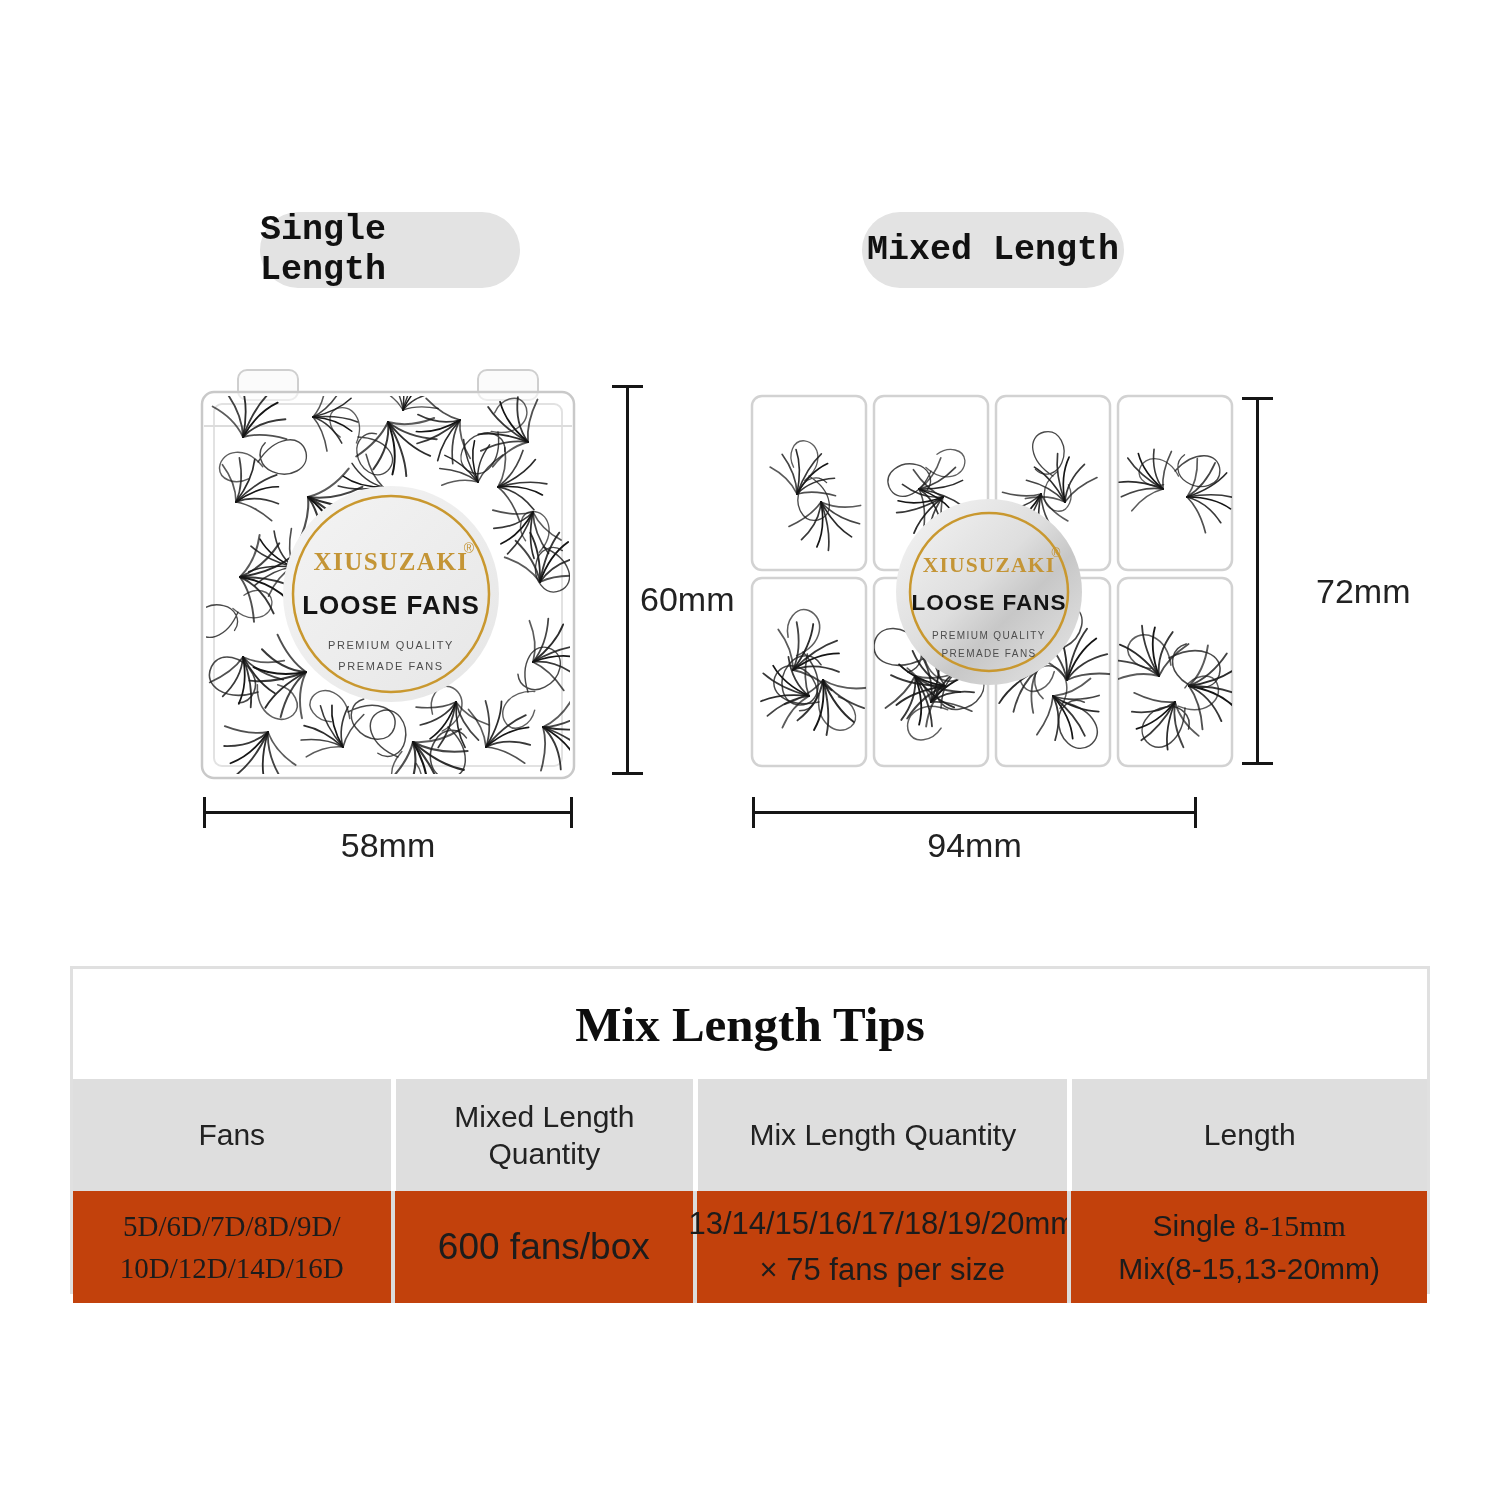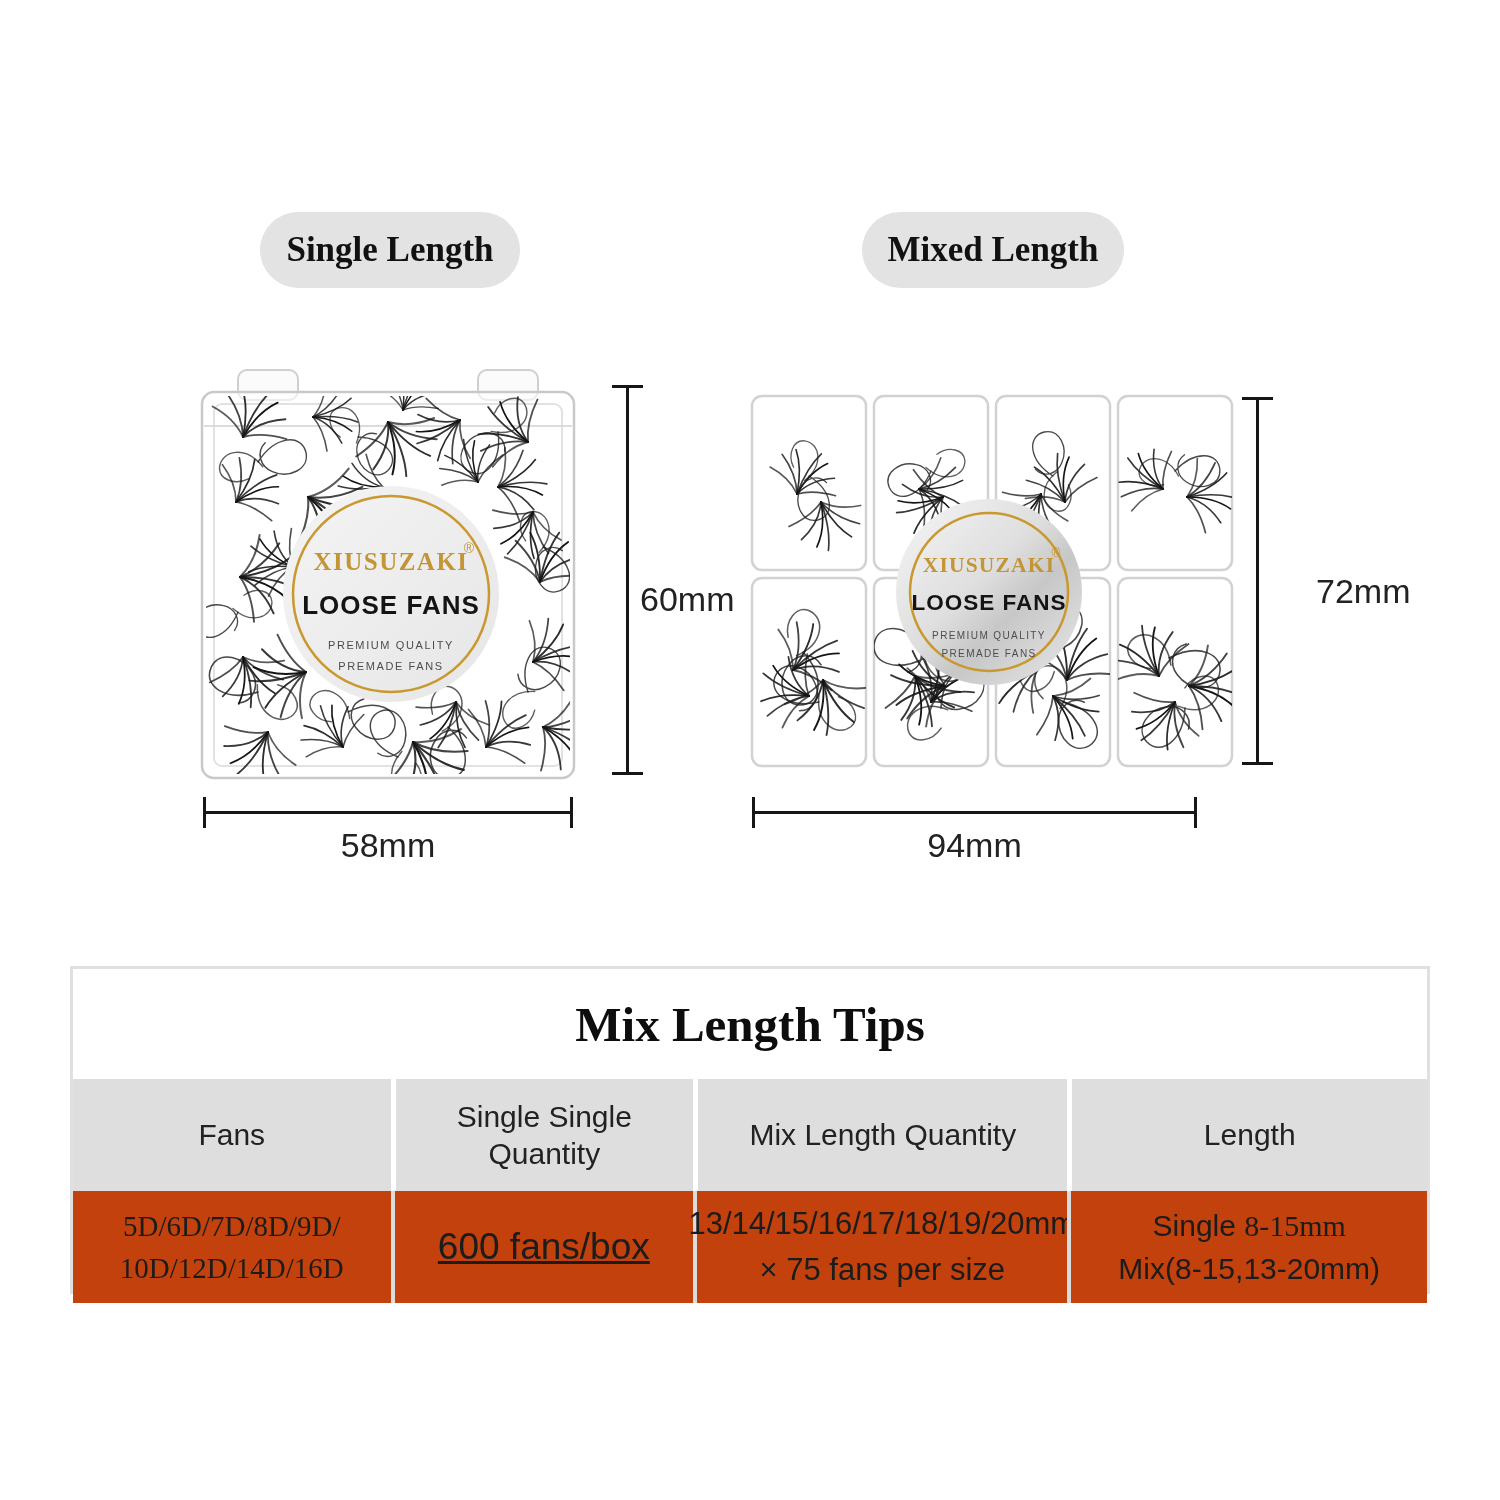--- a/index.html
+++ b/index.html
@@ -4,21 +4,21 @@
 <style>
   html,body{margin:0;padding:0;background:#fff;}
   .stage{
     position:relative;width:1500px;height:1500px;background:#ffffff;
     font-family:"Liberation Sans",sans-serif;color:#1a1a1a;overflow:hidden;
   }
   
   .pill{
     position:absolute;height:76px;border-radius:40px;background:#e3e3e3;
     display:flex;align-items:center;justify-content:center;
-    font-family:Liberation Serif, serif;font-weight:bold;font-size:35px;color:#111;
+    font-family:Liberation Mono, monospace;font-weight:bold;font-size:35px;color:#111;
   }
   .pill.single{left:260px;top:212px;width:260px;}
   .pill.mixed{left:862px;top:212px;width:262px;}
   
   .dim-v{position:absolute;width:3px;background:#161616;}
   .dim-v::before,.dim-v::after{content:"";position:absolute;left:-14px;width:31px;height:3px;background:#161616;}
   .dim-v::before{top:0;}
   .dim-v::after{bottom:0;}
   .dim-h{position:absolute;height:3px;background:#161616;}
   .dim-h::before,.dim-h::after{content:"";position:absolute;top:-14px;width:3px;height:31px;background:#161616;}
@@ -42,21 +42,21 @@
     text-align:center;font-size:30px;color:#222;line-height:1.25;padding:0 34px;box-sizing:border-box;
   }
   .t-head .cell + .cell{border-left:5px solid #ffffff;}
   .t-body{height:112px;}
   .t-body .cell{
     background:#c2410c;display:flex;flex-direction:column;align-items:center;justify-content:center;
     text-align:center;color:#1c1c1c;box-sizing:border-box;
   }
   .t-body .cell + .cell{border-left:4px solid #dcdcdc;}
   .fans-cell{font-family:"Liberation Serif",serif;font-size:29px;line-height:1.45;}
-  .qty-cell{font-size:37px;text-decoration:underline;}
+  .qty-cell{font-size:37px;}
   .mix-cell{font-size:31px;line-height:1.5;}
   .len-cell{font-size:30px;line-height:1.45;}
   .len-serif{font-family:"Liberation Serif",serif;}
   
   .boxsvg{position:absolute;}
   .boxsvg.single{left:198px;top:362px;width:380px;height:420px;}
   .boxsvg.mixed{left:748px;top:394px;width:490px;height:376px;}
 </style>
 </head>
 <body>
@@ -250,21 +250,21 @@
   <div class="dim-label" style="left:1316px;top:572px;">72mm</div>
 
   <div class="dim-h" style="left:752px;top:811px;width:445px;"></div>
   <div class="dim-label centered" style="left:752px;top:826px;width:445px;">94mm</div>
 
   <div class="spec-table">
     <div class="t-title">Mix Length Tips</div>
 
     <div class="t-row t-head">
       <div class="cell">Fans</div>
-      <div class="cell">Single Single Quantity</div>
+      <div class="cell">Mixed Length Quantity</div>
       <div class="cell">Mix Length Quantity</div>
       <div class="cell">Length</div>
     </div>
 
     <div class="t-row t-body">
       <div class="cell fans-cell">
         <span>5D/6D/7D/8D/9D/</span>
         <span>10D/12D/14D/16D</span>
       </div>
       <div class="cell qty-cell">

